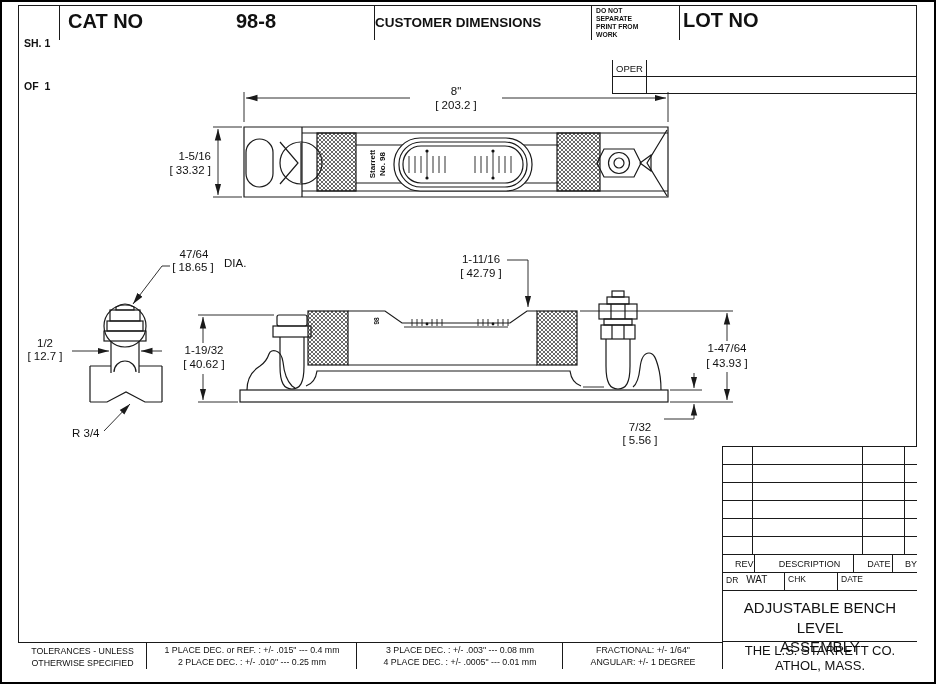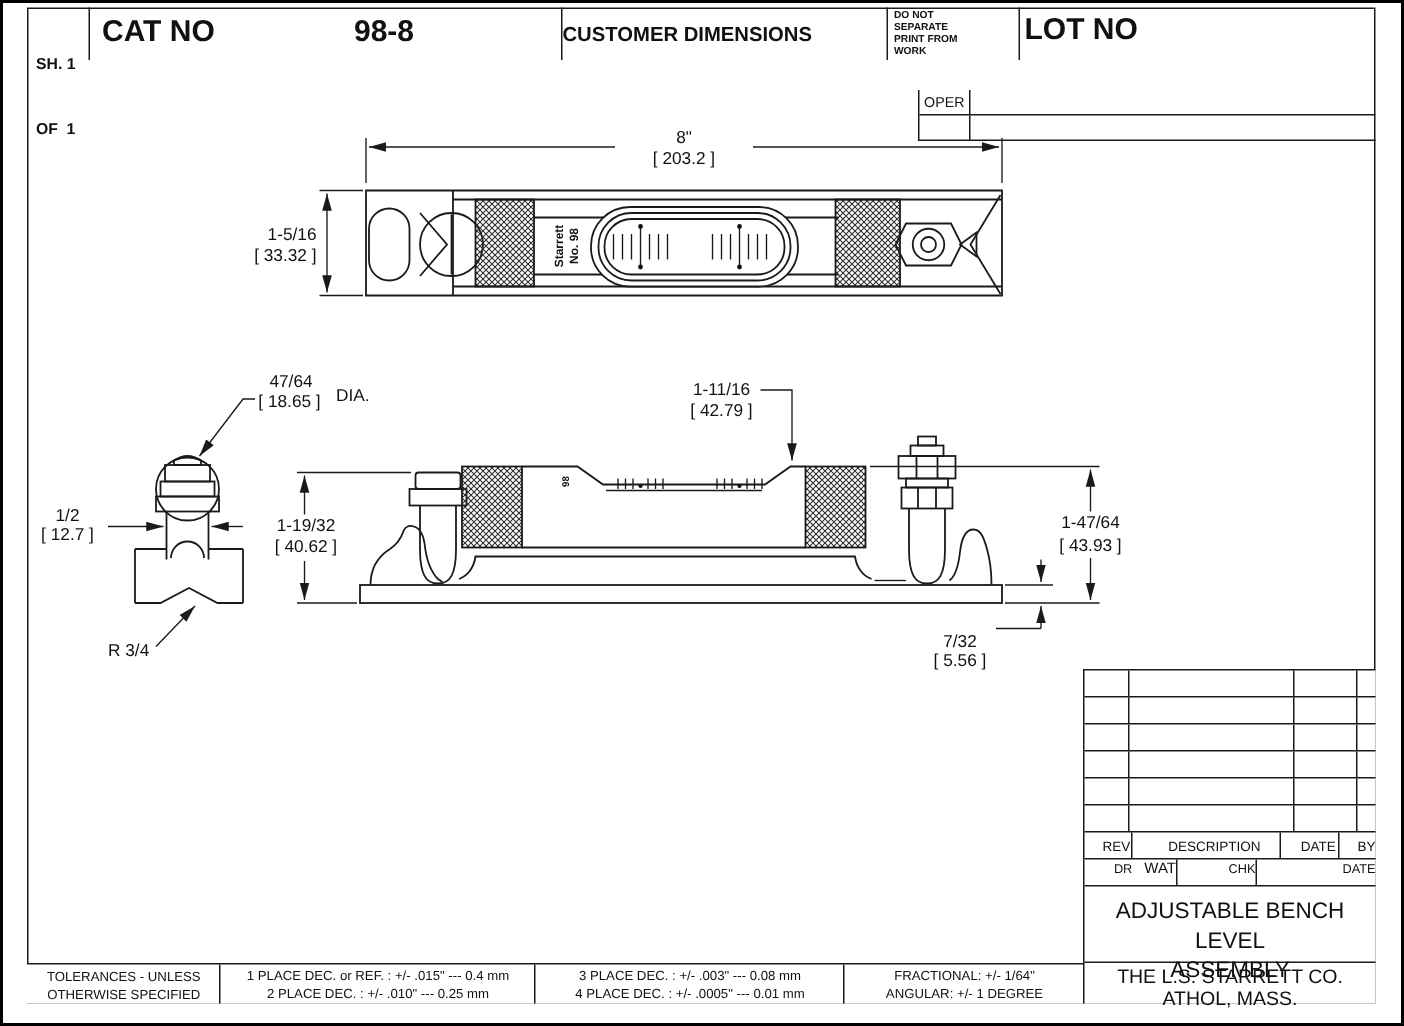--- a/index.html
+++ b/index.html
@@ -28,21 +28,21 @@
         font-size:9.5px;display:flex;align-items:center;justify-content:center;}
   .opc2{flex:1;text-align:center;font-size:13.5px;line-height:15px;}
   
   .tblk{position:absolute;left:722px;top:446px;width:195px;height:223px;
         border-left:1.4px solid #1a1a1a;border-top:1.4px solid #1a1a1a;
         box-sizing:border-box;display:flex;flex-direction:column;z-index:2;background:#fff;}
   .revrow{height:18px;min-height:18px;display:flex;border-bottom:1.4px solid #1a1a1a;box-sizing:border-box;}
   .rc{border-right:1.4px solid #1a1a1a;box-sizing:border-box;height:100%;margin-left:12px;}
   .rc.c1{width:20px;} .rc.c2{width:109px;} .rc.c3{width:34px;} .rc.c4{flex:1;border-right:none;}
   .revhead .rc{display:flex;align-items:center;justify-content:center;font-size:9px;}
-  .signrow{height:18px;min-height:18px;display:flex;border-bottom:1.4px solid #1a1a1a;box-sizing:border-box;text-align:right;}
+  .signrow{height:18px;min-height:18px;display:flex;border-bottom:1.4px solid #1a1a1a;box-sizing:border-box;}
   .sc{border-right:1.4px solid #1a1a1a;box-sizing:border-box;font-size:8.5px;padding:1px 0 0 3px;}
   .sc.s1{width:62px;} .sc.s2{width:53px;} .sc.s3{flex:1;border-right:none;}
   .initials{font-size:10px;margin-left:8px;}
   .tbtitle{height:51px;min-height:51px;border-bottom:1.4px solid #1a1a1a;box-sizing:border-box;
            text-align:center;font-size:15px;line-height:1.3;padding-top:7px;}
   .tbco{flex:1;text-align:center;font-size:13px;line-height:1.12;padding-top:2px;}
   
   .tol{position:absolute;left:18px;top:642px;width:704px;height:27px;display:flex;
        border-top:1.4px solid #1a1a1a;box-sizing:border-box;z-index:2;background:#fff;}
   .tc{border-right:1.4px solid #1a1a1a;box-sizing:border-box;font-size:8.8px;

